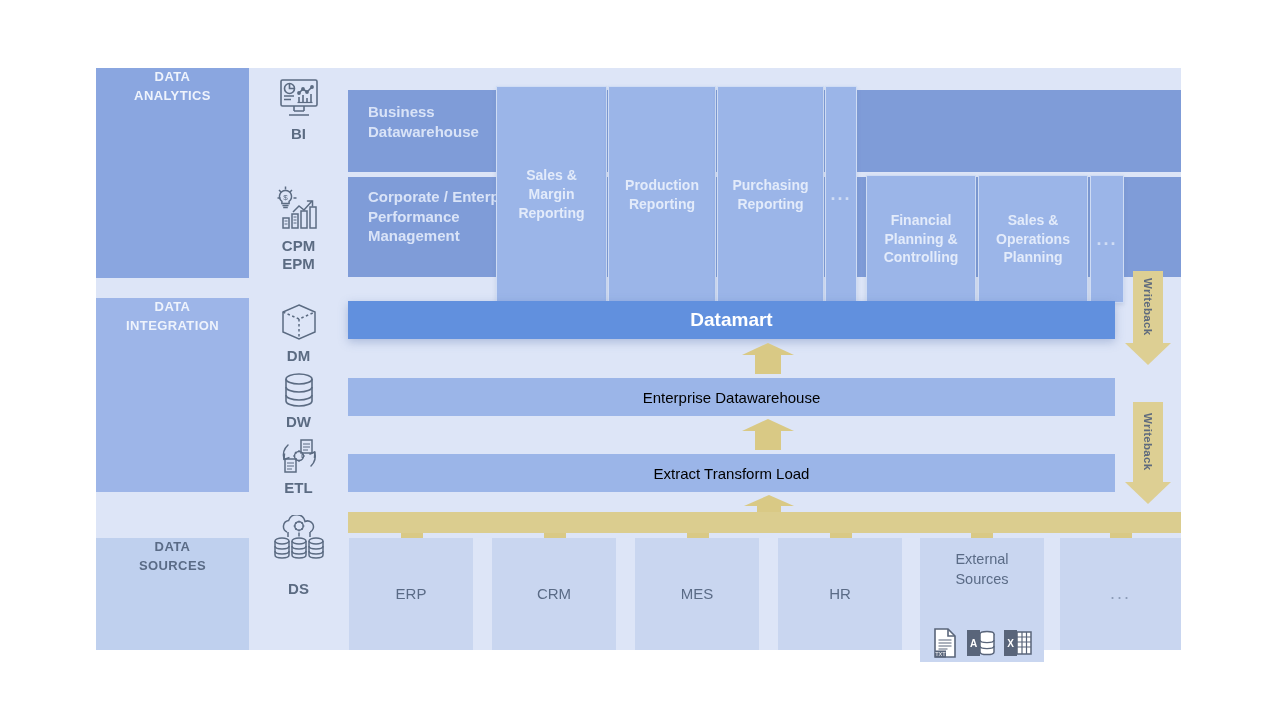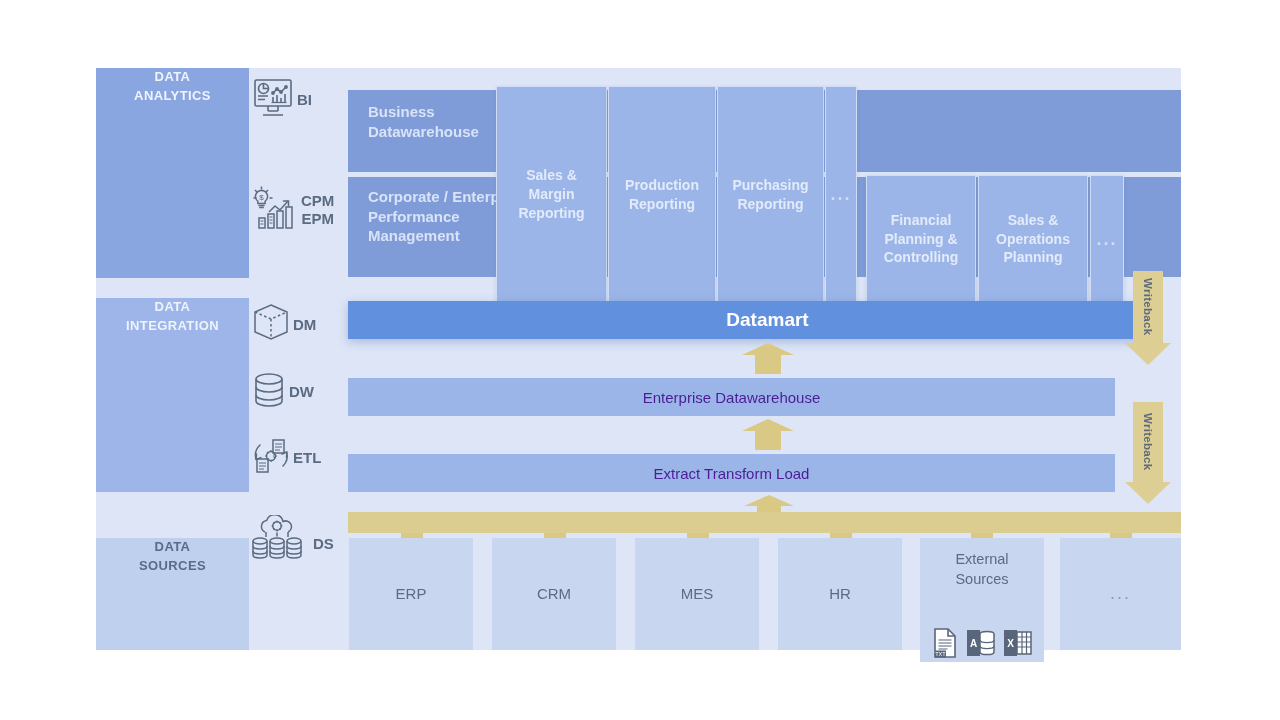--- a/index.html
+++ b/index.html
@@ -12,21 +12,21 @@
   
   .cat{position:absolute;left:96px;width:153px;background:#9db5e8;
        display:flex;align-items:flex-start;justify-content:center;text-align:center;
        color:#eef3fc;font-weight:bold;font-size:13px;line-height:1.45;letter-spacing:.4px;}
   .cat.analytics{top:68px;height:210px;background:#8aa6e0;}
   .cat.integration{top:298px;height:194px;background:#9db5e8;}
   .cat.sources{top:538px;height:112px;background:#bfd0ee;color:#5a6b86;}
 
   
   .iconcol{position:absolute;left:249px;top:68px;width:99px;height:582px;background:#dde5f7;}
-  .iconitem{position:absolute;left:0;width:99px;display:flex;
+  .iconitem{position:absolute;left:0;width:99px;display:flex;flex-direction:column;
             align-items:center;justify-content:flex-start;color:#5b6b82;}
   .iconitem .lbl{font-size:15px;font-weight:bold;line-height:1.18;text-align:center;margin-top:3px;color:#5b6b82;}
   .iconitem svg{display:block;}
 
   
   .band{position:absolute;left:348px;width:833px;}
   .band.bi{top:90px;height:82px;background:#7f9cd8;}
   .band.cpm{top:177px;height:100px;background:#7f9cd8;}
   .bandlabel{position:absolute;left:20px;color:#d9e3f7;font-weight:bold;
              font-size:15px;line-height:1.3;}
@@ -37,26 +37,26 @@
   .repbox{position:absolute;background:#9bb5e8;border:1px solid #cfdcf4;
           display:flex;align-items:center;justify-content:center;text-align:center;
           color:#e3ebfa;font-weight:bold;font-size:14px;line-height:1.35;
           box-shadow:0 2px 4px rgba(90,110,150,.18);}
   .repbox.dots{font-size:18px;letter-spacing:2px;color:#cfdcf4;font-weight:bold;}
 
   
   .datamart{position:absolute;left:348px;top:301px;width:767px;height:38px;
             background:#6190de;display:flex;align-items:center;justify-content:center;
             color:#ffffff;font-weight:bold;font-size:19px;
-            box-shadow:0 3px 9px rgba(80,110,170,.35);padding-left:36px;}
+            box-shadow:0 3px 9px rgba(80,110,170,.35);}
 
   
   .bar{position:absolute;left:348px;width:767px;height:38px;background:#9bb5e8;
        display:flex;align-items:center;justify-content:center;
-       color:#4c1d95;font-size:15px;font-weight:normal;}
+       color:#000000;font-size:15px;font-weight:normal;}
   .bar.edw{top:378px;}
   .bar.etl{top:454px;}
 
   
   .goldbar{position:absolute;left:348px;top:512px;width:833px;height:21px;background:#dbcd8f;}
   .uparrow{position:absolute;width:28px;height:26px;background:#d9c985;}
   .tab{position:absolute;width:22px;height:12px;background:#d9c985;}
 
   
   .wb{position:absolute;width:30px;color:#5f6b7d;font-size:11.5px;font-weight:bold;}

